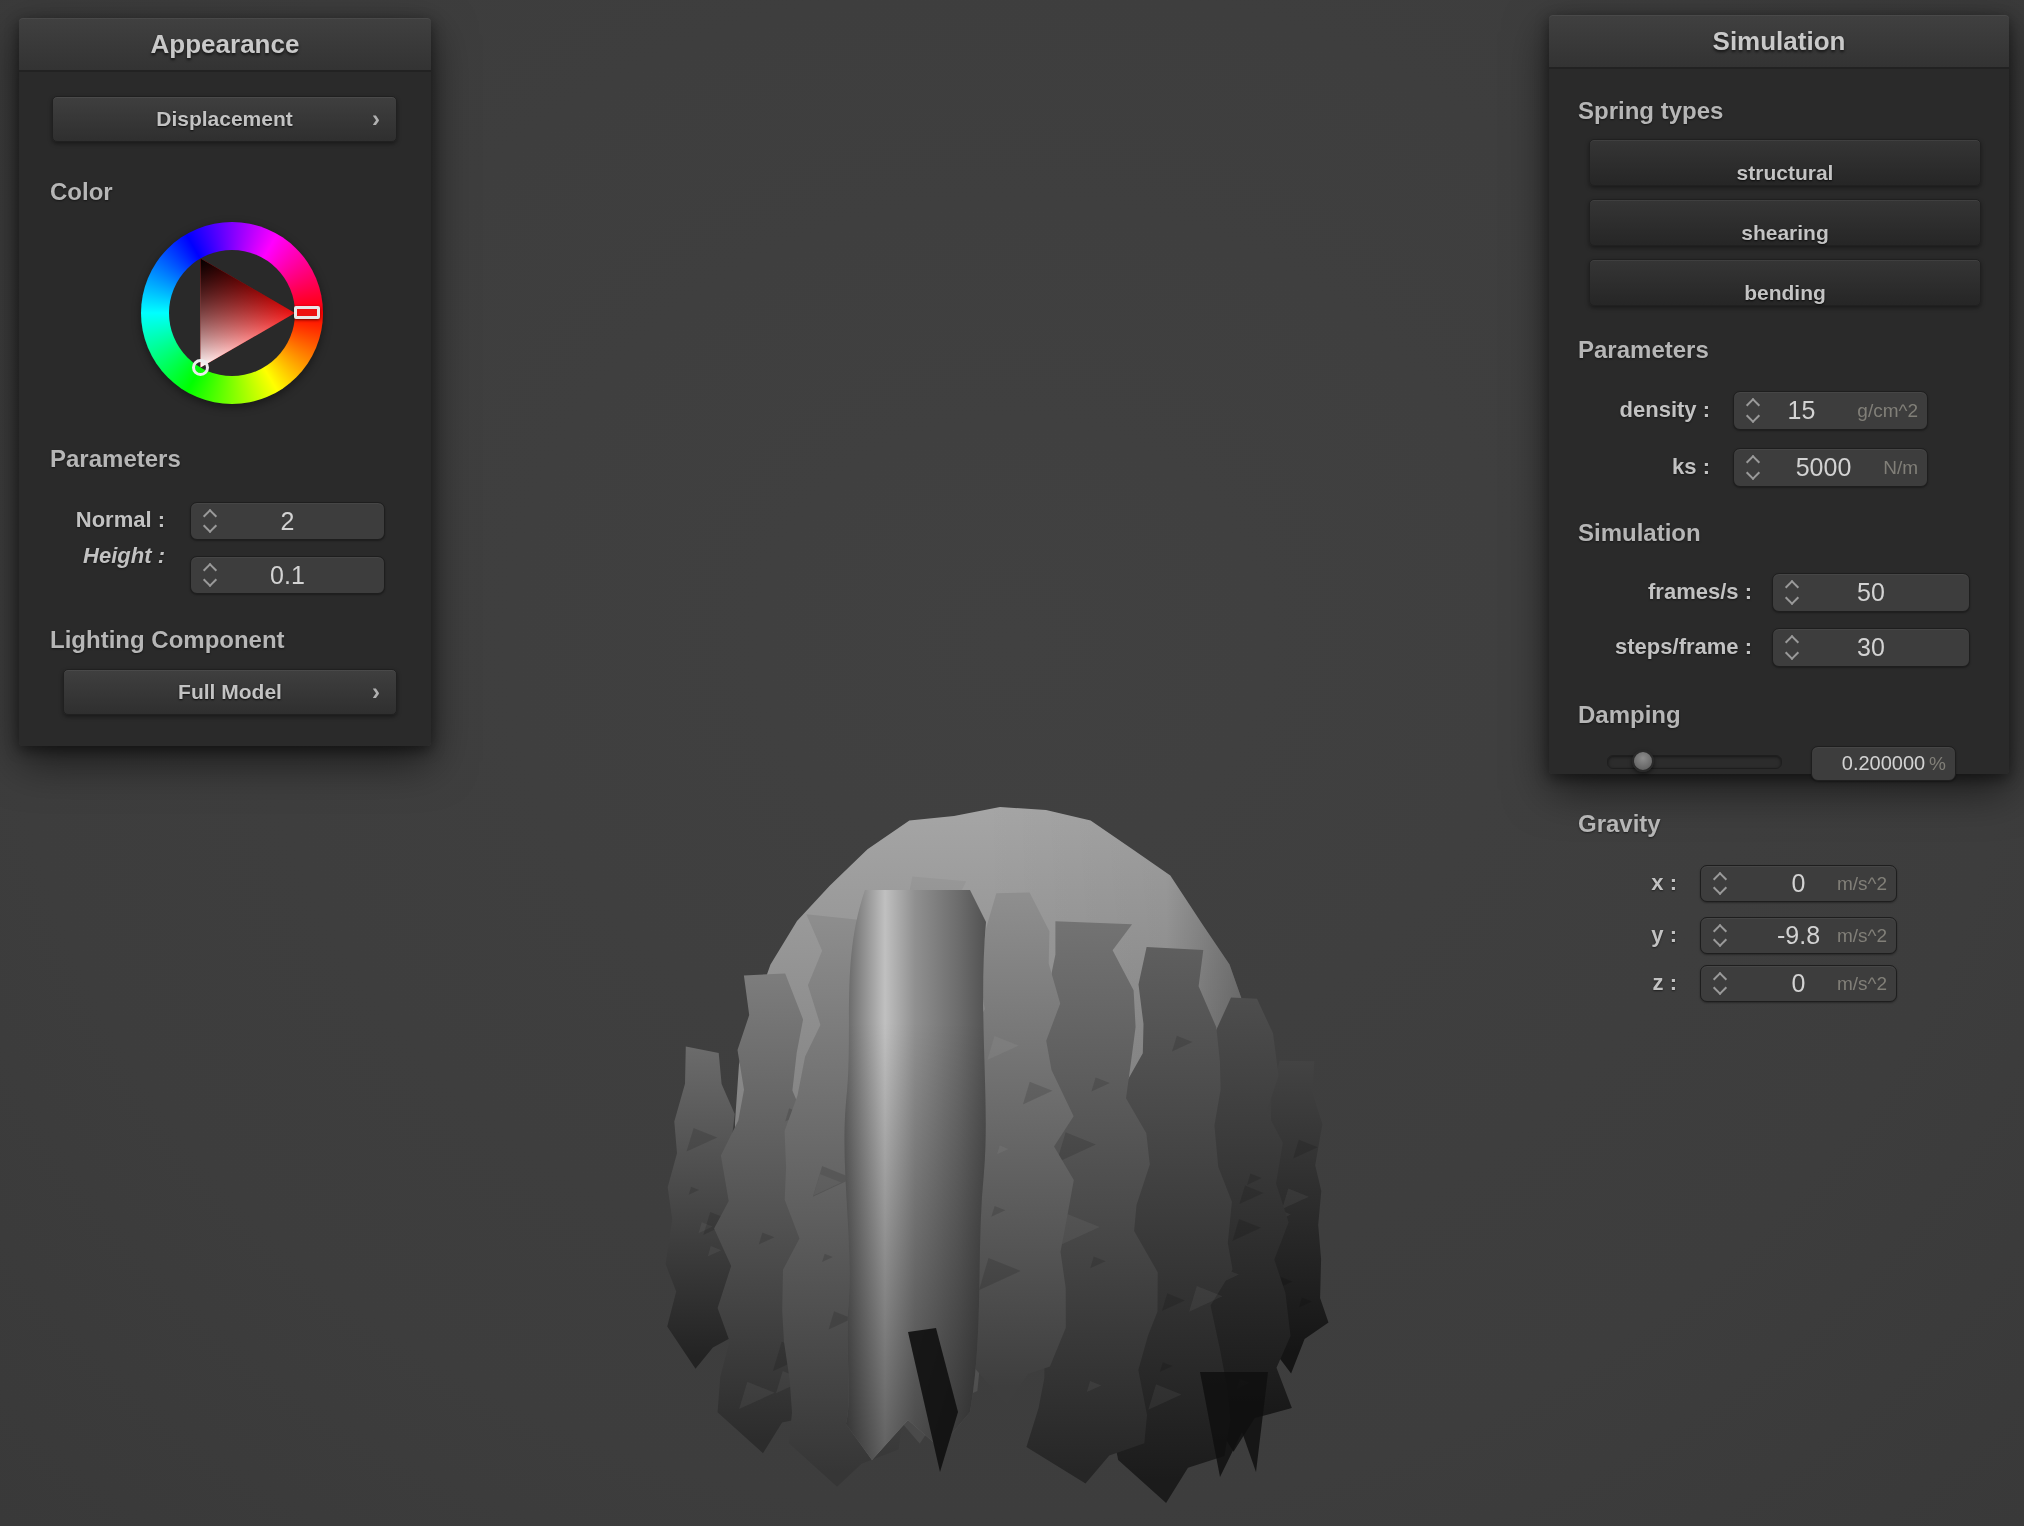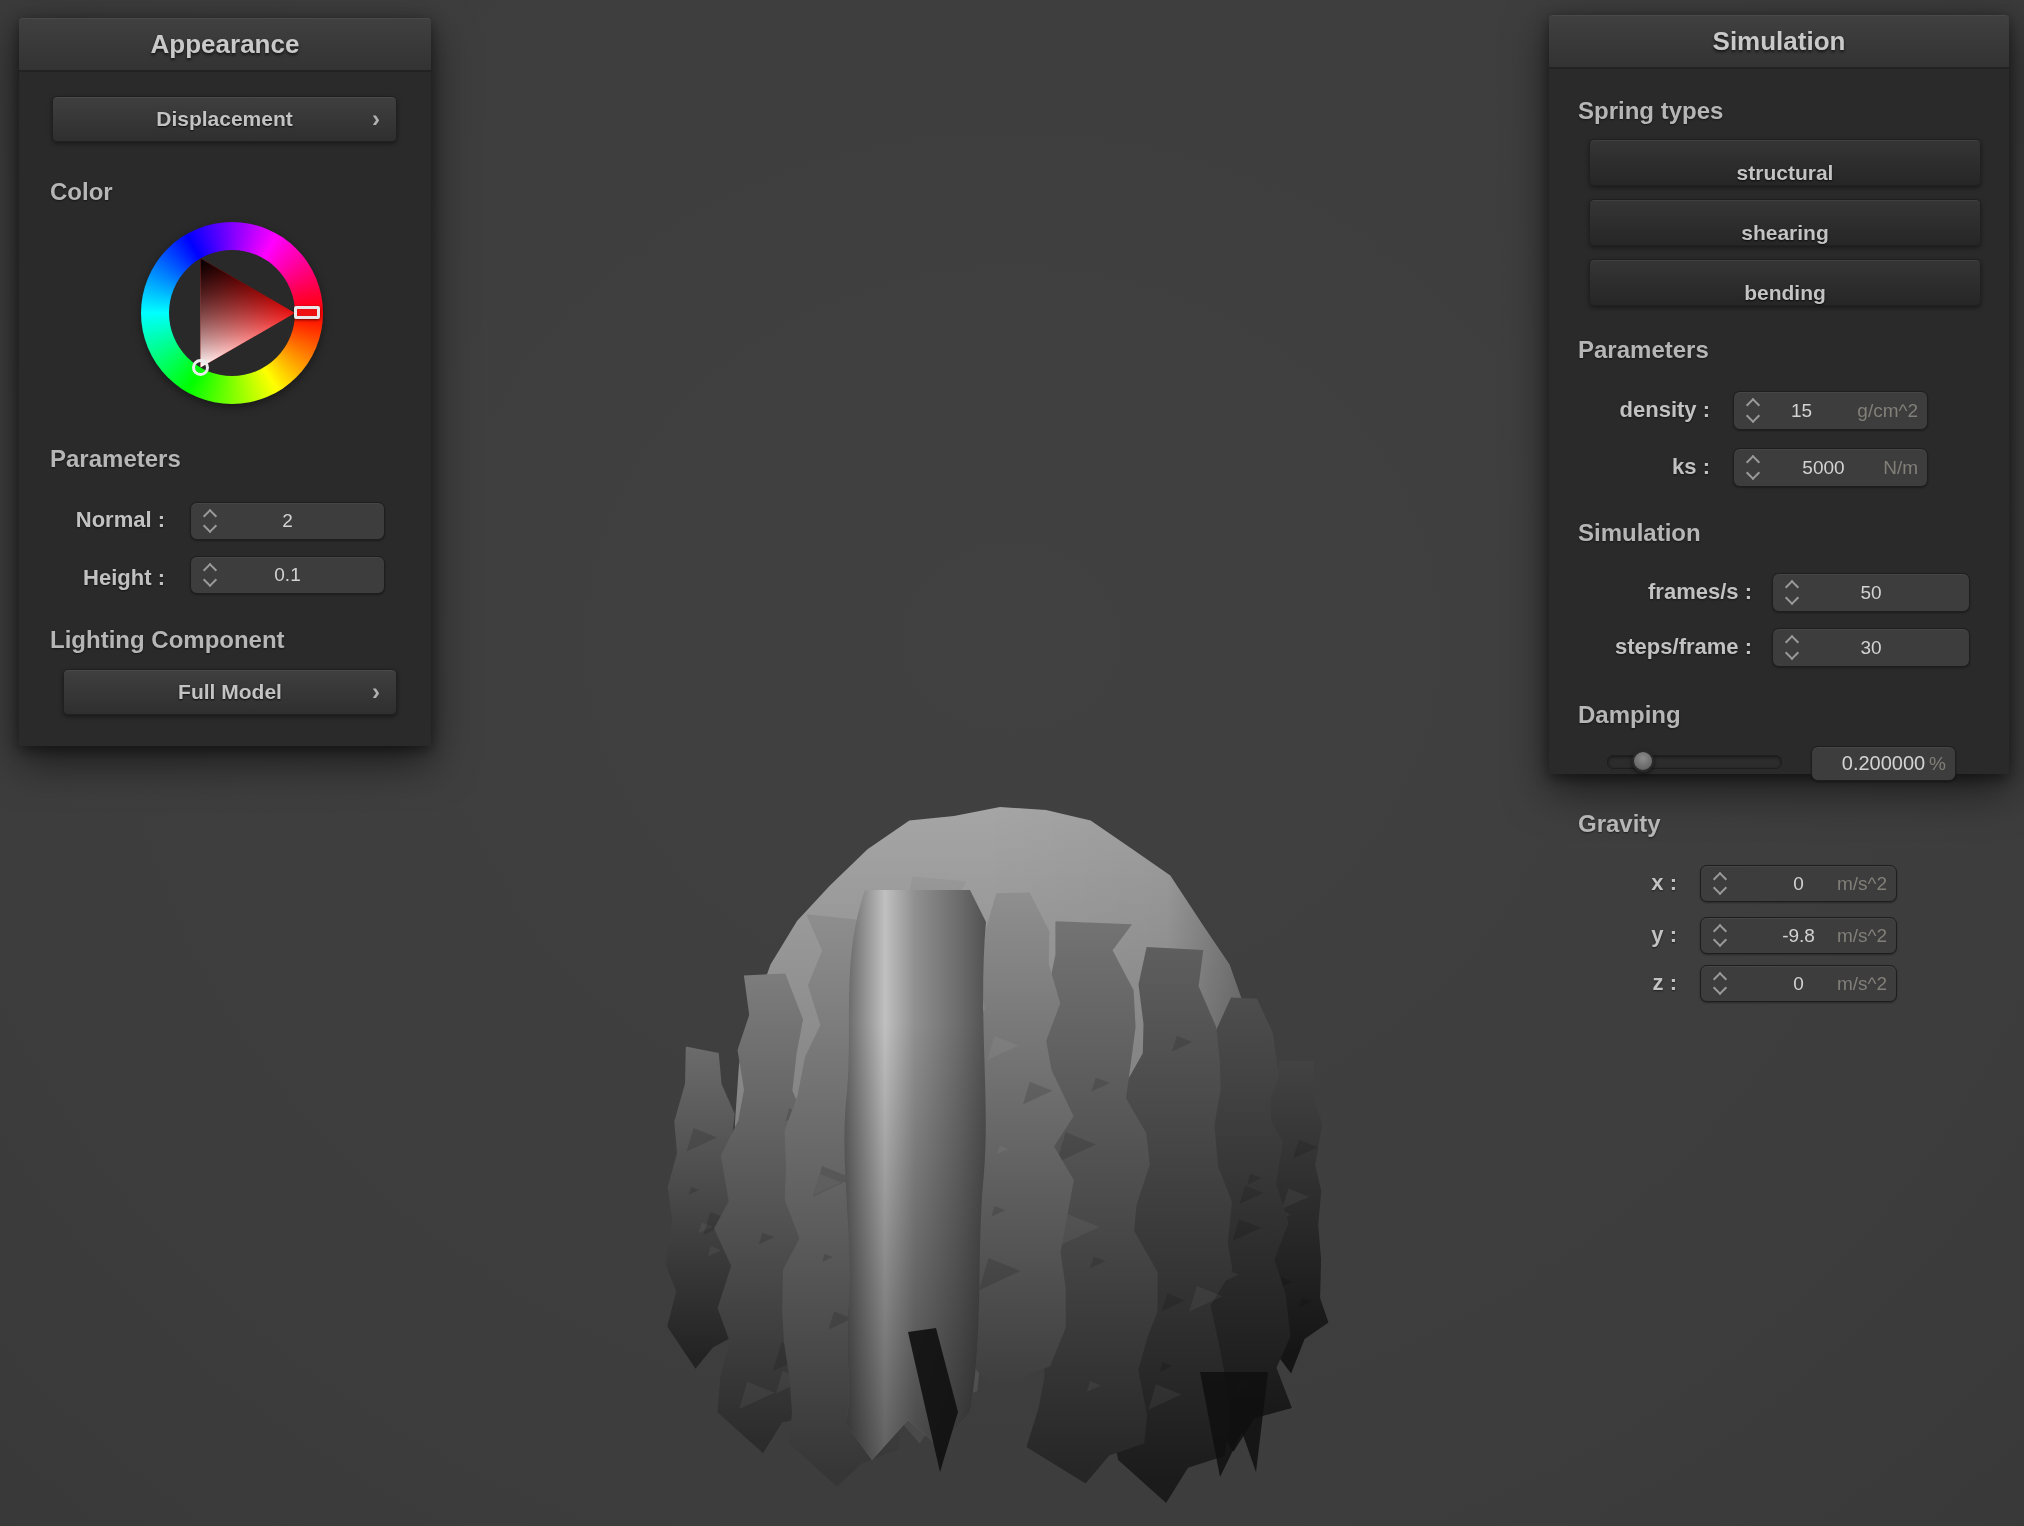--- a/index.html
+++ b/index.html
@@ -49,21 +49,21 @@
     position:absolute;text-align:right;white-space:nowrap;
     font-size:22px;font-weight:bold;color:#c2c2c2;
     text-shadow:0 1px 2px rgba(0,0,0,0.5);
   }
   .num-input{
     position:absolute;border-radius:7px;background:#3d3d3d;
     border:1px solid #1e1e1e;
     box-shadow:inset 0 1px 0 rgba(255,255,255,0.05), 0 1px 2px rgba(0,0,0,0.35);
     display:flex;align-items:center;justify-content:center;
   }
-  .num-value{font-size:19px;color:#d3d3d3;}
+  .num-value{font-size:25px;color:#d3d3d3;}
   .num-unit{
     position:absolute;right:9px;top:50%;transform:translateY(-50%);
     font-size:19px;color:#817f78;
   }
   .spin{position:absolute;left:11px;top:0;bottom:0;width:16px;cursor:pointer;}
   .spin i{position:absolute;left:3px;width:8px;height:8px;display:block;}
   .spin .up{border-left:2px solid #9a9a9a;border-top:2px solid #9a9a9a;transform:rotate(45deg);top:22%;}
   .spin .dn{border-right:2px solid #9a9a9a;border-bottom:2px solid #9a9a9a;transform:rotate(45deg);bottom:22%;}
   
   #color-wheel{position:absolute;left:122px;top:204px;width:182px;height:182px;cursor:pointer;}
@@ -254,21 +254,21 @@
 
   <div class="row-label" style="left:0;top:484px;width:146px;line-height:36px;">Normal :</div>
   <div class="num-input" style="left:171px;top:484px;width:193px;height:36px;">
     <span class="spin">
         <i class="up"></i>
         <i class="dn"></i>
       </span>
     <span class="num-value">2</span>
   </div>
 
-  <div class="row-label" style="left:0;top:542px;width:146px;line-height:36px;">Height :</div>
+  <div class="row-label" style="left:0;top:520px;width:146px;line-height:36px;font-style:italic;">Height :</div>
   <div class="num-input" style="left:171px;top:538px;width:193px;height:36px;">
     <span class="spin">
         <i class="up"></i>
         <i class="dn"></i>
       </span>
     <span class="num-value">0.1</span>
   </div>
 
   <div class="heading" style="left:31px;top:605px;">Lighting Component</div>
 

